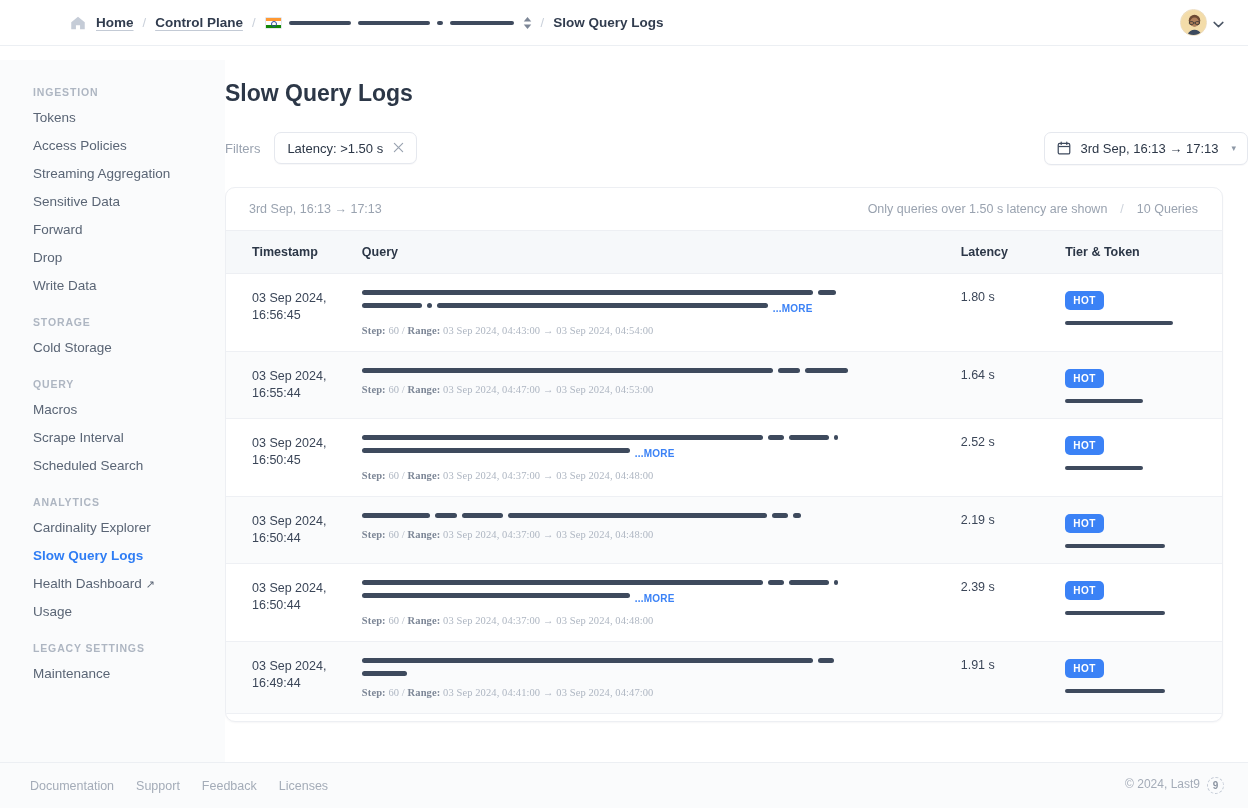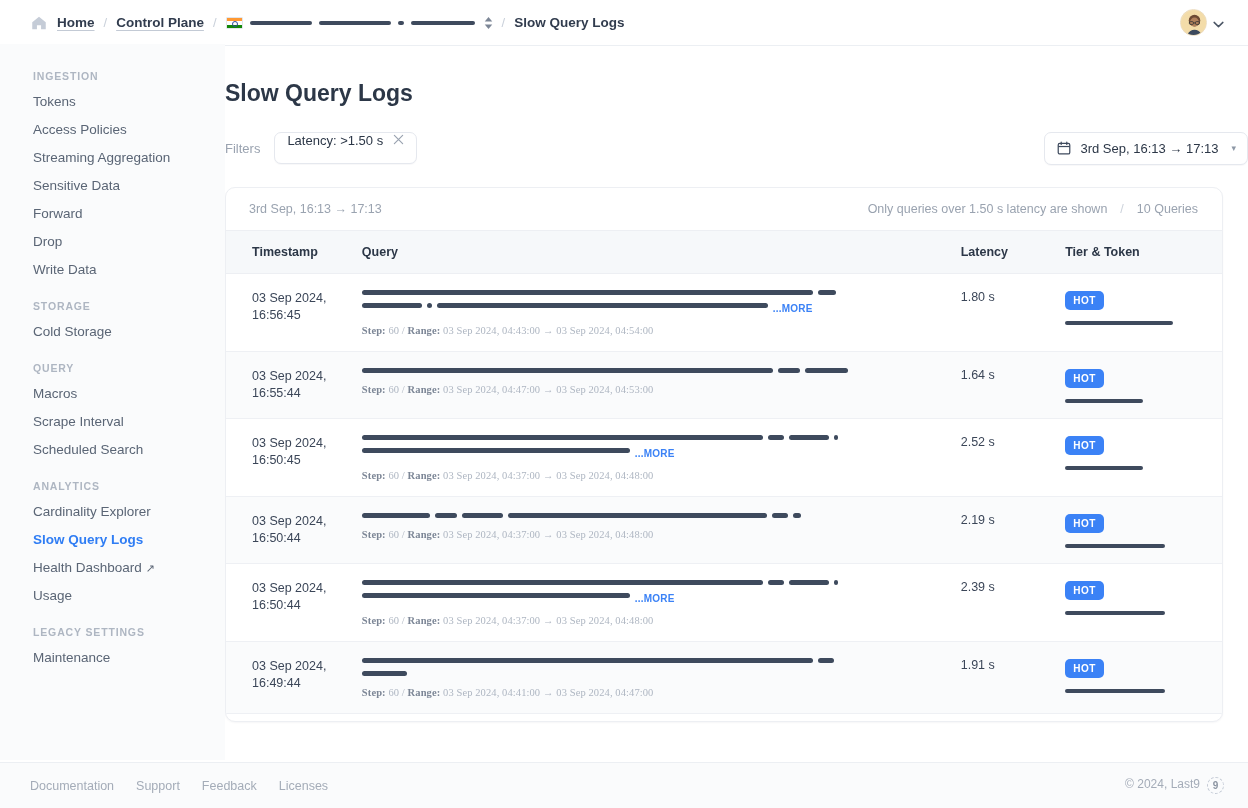--- a/index.html
+++ b/index.html
@@ -9,21 +9,21 @@
     font-family: "Liberation Sans", sans-serif;
     -webkit-font-smoothing: antialiased;
   }
   body { position: relative; overflow: hidden; }
 
   
   .topbar {
     position: absolute; top: 0; left: 0; width: 1248px; height: 46px;
     background: #ffffff;
     border-bottom: 1px solid #eceff3;
-    display: flex; align-items: center;
+    display: flex; align-items: center; padding-left: 39px;
   }
   .crumbs { display: flex; align-items: center; gap: 9px; padding-left: 30px; }
   .home-icon { width: 18px; height: 18px; display: block; }
   .crumb-link {
     font-size: 13.5px; font-weight: 700; color: #313c4e;
     text-decoration: underline; text-underline-offset: 3px;
     text-decoration-color: #c3cad5; cursor: pointer; white-space: nowrap;
   }
   .crumb-sep { font-size: 13px; color: #c9d0da; }
   .crumb-current { font-size: 13.5px; font-weight: 700; color: #313c4e; white-space: nowrap; }
@@ -53,21 +53,21 @@
   }
   .avatar {
     width: 27px; height: 27px; border-radius: 50%;
     background: radial-gradient(circle at 50% 62%, #f2d5a8 0 38%, #f6e3b6 38% 100%);
     border: 1px solid #ecdcc0; overflow: hidden; position: relative; display: block;
   }
   .avatar svg { position: absolute; inset: 0; }
 
   
   .sidebar {
-    position: absolute; top: 44px; left: 0; width: 225px; height: 716px;
+    position: absolute; top: 60px; left: 0; width: 225px; height: 716px;
     background: #fafbfc; padding: 26px 0 0 0;
   }
   .nav-group-title {
     font-size: 10.5px; font-weight: 700; letter-spacing: .85px;
     color: #aeb6c2; text-transform: uppercase;
     padding: 0 0 6px 33px;
   }
   .nav-item {
     font-size: 13.5px; color: #5a6575; font-weight: 400;
     padding: 7px 0 7px 33px; cursor: pointer; white-space: nowrap;
@@ -84,21 +84,21 @@
   }
   .page-title {
     font-size: 23px; font-weight: 700; color: #2c3747;
     padding: 34px 0 0 0; margin-left: 0;
   }
   .filters-row {
     display: flex; align-items: center; margin-top: 24px; height: 34px;
   }
   .filters-label { font-size: 13px; color: #9aa3b0; margin-right: 14px; }
   .filter-chip {
-    display: inline-flex; align-items: flex-start; gap: 10px;
+    display: inline-flex; align-items: center; gap: 10px;
     height: 32px; padding: 0 12px;
     background: #ffffff; border: 1px solid #e5e8ee; border-radius: 7px;
     font-size: 13px; color: #2c3747; cursor: pointer;
     box-shadow: 0 1px 1px rgba(20,30,50,.03);
   }
   .chip-x { color: #9aa3b0; font-size: 14px; line-height: 1; cursor: pointer; }
   .date-picker {
     margin-left: auto;
     display: inline-flex; align-items: center; gap: 9px;
     height: 33px; padding: 0 11px 0 12px;

